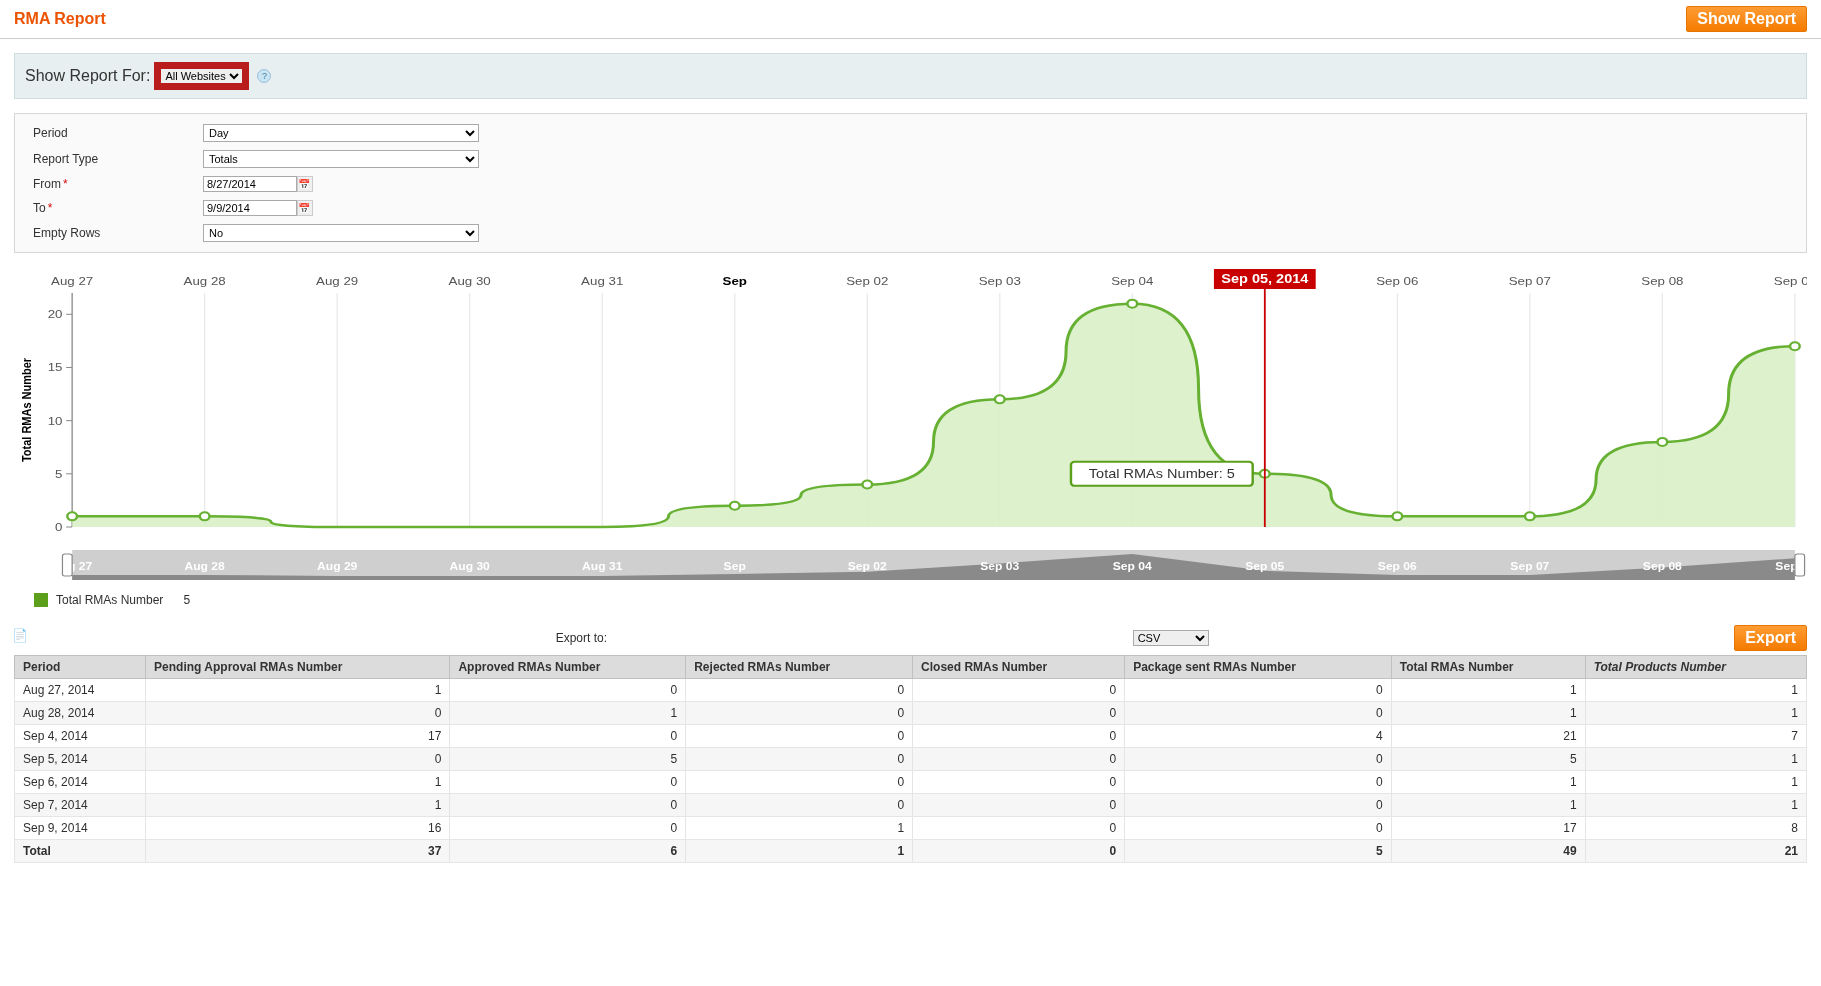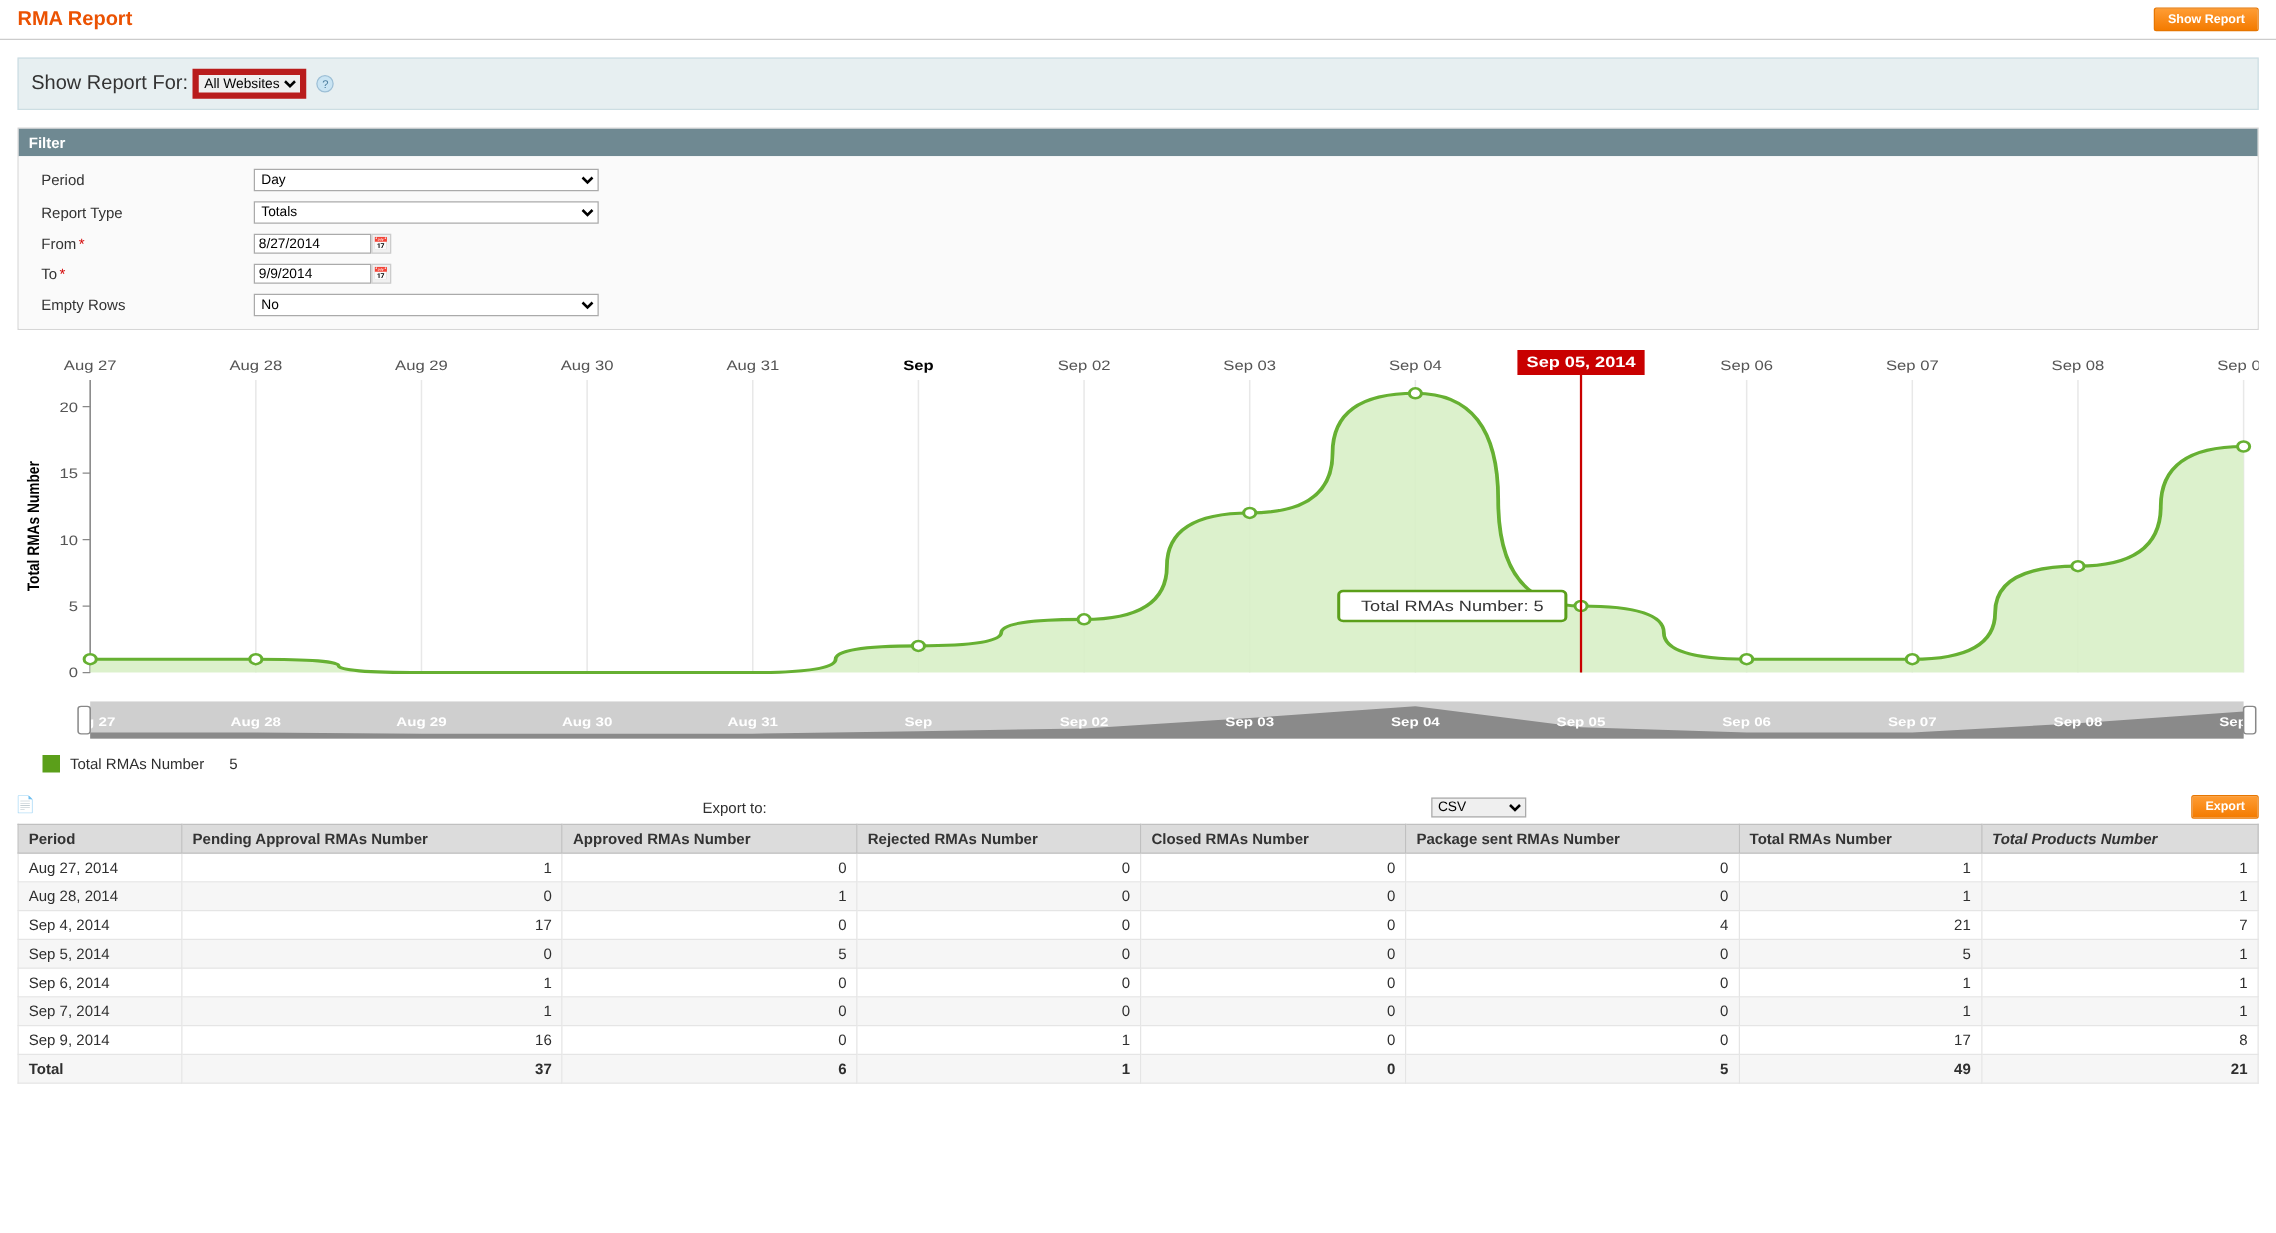--- a/index.html
+++ b/index.html
@@ -1,23 +1,23 @@
 <!DOCTYPE html>
 <html><head>
 <meta charset="utf-8">
 <style>
 * { box-sizing: border-box; margin: 0; padding: 0; }
 body { font-family: Arial, Helvetica, sans-serif; font-size: 12px; color: #2f2f2f; background: #fff; }
 .page-header { display: flex; justify-content: space-between; align-items: center; padding: 6px 14px; border-bottom: 1px solid #ccc; }
 .page-title { color: #eb5202; font-size: 16px; font-weight: bold; }
-.btn-orange { background: linear-gradient(#ff9c33, #f47b00); border: 1px solid #e77600; color: #fff; padding: 3px 10px; font-weight: bold; font-size: 10px; cursor: pointer; border-radius: 2px; }
+.btn-orange { background: linear-gradient(#ff9c33, #f47b00); border: 1px solid #e77600; color: #fff; padding: 3px 10px; font-weight: bold; font-size: 16px; cursor: pointer; border-radius: 2px; }
 
 .show-report-for { background: #e7eff1; border: 1px solid #cddee3; margin: 14px; padding: 8px 10px; display: flex; align-items: center; gap: 4px; }
 .show-report-for label { font-size: 16px; color: #333; }
-.show-report-for select { font-size: 11px; border: 5px solid #b91c1c; }
+.show-report-for select { font-size: 11px; border: 7px solid #b91c1c; }
 .help-icon { display: inline-flex; width: 14px; height: 14px; border-radius: 50%; background: #c9e4f3; border:1px solid #9dbfd6; color: #4a7d9e; font-size: 9px; align-items:center; justify-content:center; cursor: pointer; margin-left: 4px;}
 
 .filter-section { margin: 0 14px 14px; border: 1px solid #d6d6d6; }
 .filter-header { background: #6f8992; color: #fff; padding: 4px 8px; font-weight: bold; font-size: 12px; }
 .filter-body { background: #fafafa; padding: 10px 18px; }
 .filter-row { display: flex; align-items: center; margin-bottom: 8px; }
 .filter-row:last-child { margin-bottom: 0;}
 .filter-label { width: 170px; font-size: 12px; color: #333; }
 .filter-label .required { color: #d40707; margin-left: 2px; }
 .filter-control select { width: 276px; font-size: 11px; border: 1px solid #aaa; background:#fff; padding:1px;}
@@ -64,21 +64,20 @@
   <button class="btn-orange">Show Report</button>
 </div>
 
 <div class="show-report-for">
   <label>Show Report For:</label>
   <select><option>All Websites</option></select>
   <span class="help-icon">?</span>
 </div>
 
 <div class="filter-section">
-  <div class="filter-header">Filter</div>
   <div class="filter-body">
     <div class="filter-row">
       <div class="filter-label">Period</div>
       <div class="filter-control"><select><option>Day</option></select></div>
     </div>
     <div class="filter-row">
       <div class="filter-label">Report Type</div>
       <div class="filter-control"><select><option>Totals</option></select></div>
     </div>
     <div class="filter-row">

